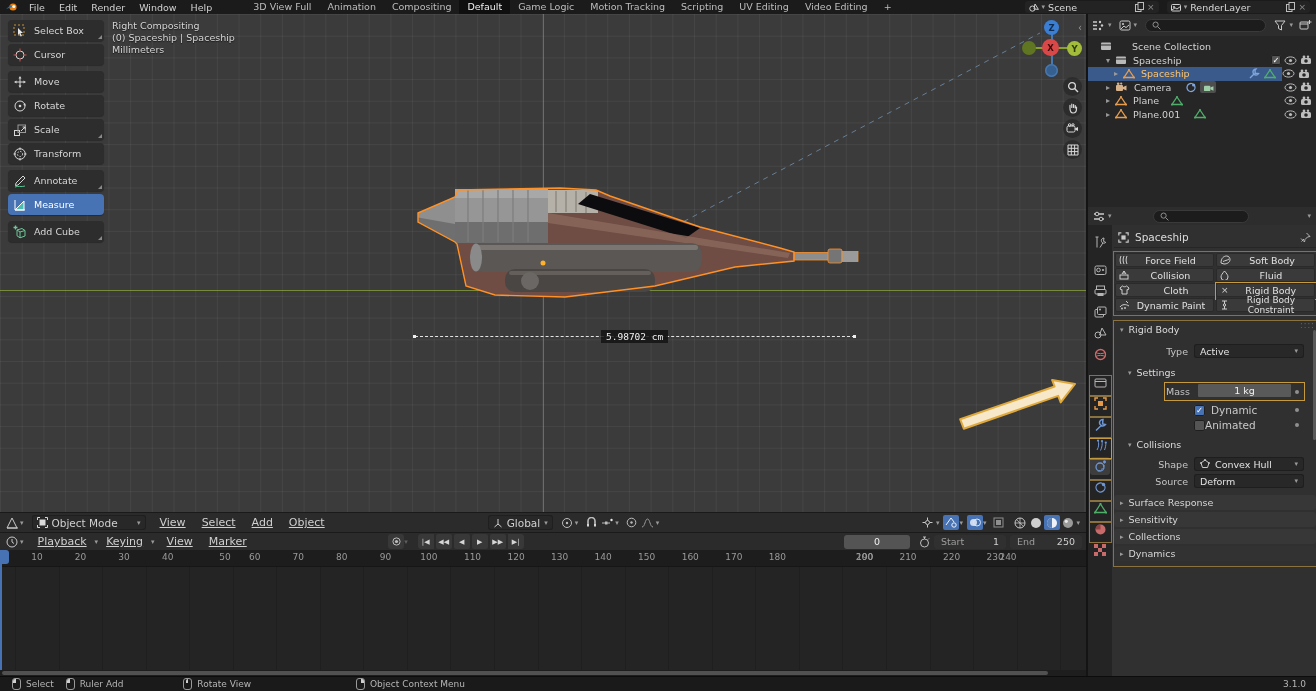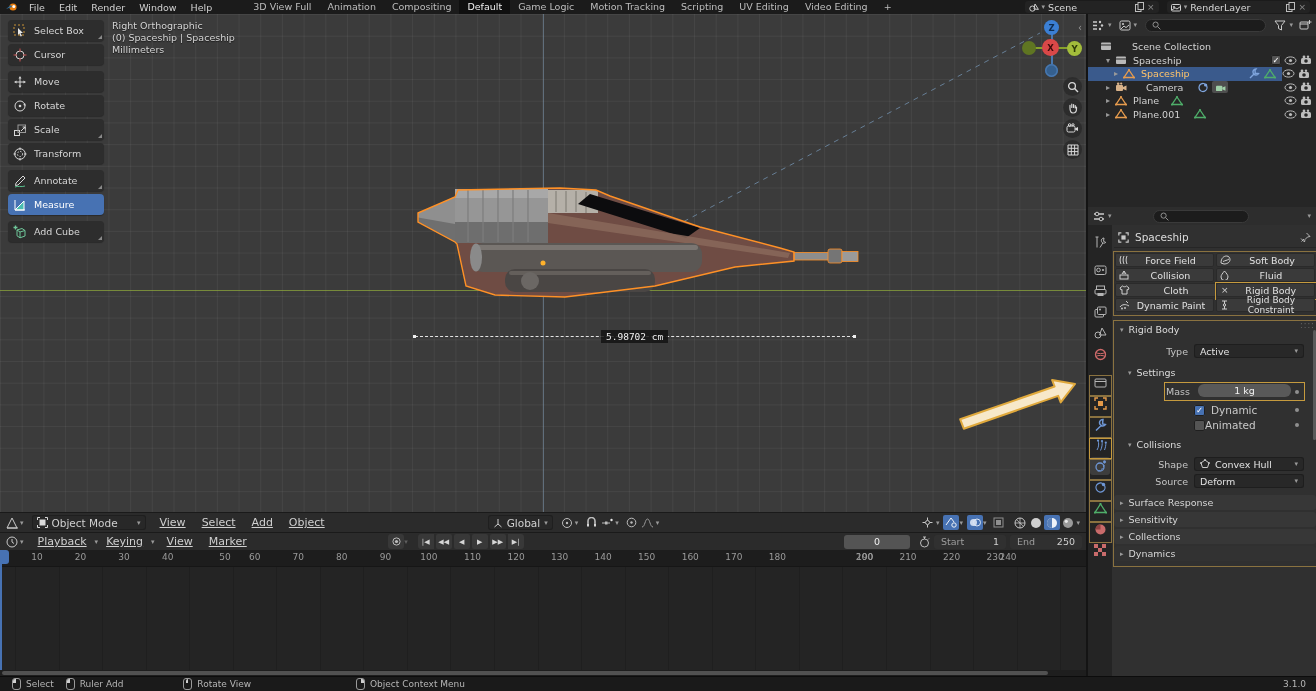--- a/index.html
+++ b/index.html
@@ -58,21 +58,21 @@
   #props{left:1086px;top:207px;width:230px;height:469px;background:#303030;border-left:2px solid #141414;box-sizing:border-box;}
   #prop-tabs{position:absolute;left:0;top:18px;width:24px;height:451px;background:#242424;}
   .ptab{position:absolute;left:2px;width:20px;height:18px;display:flex;align-items:center;justify-content:center;border-radius:3px;}
   .ptab.active{background:#3d3d3d;}
   .goldbox{position:absolute;border:1px solid #8a7240;pointer-events:none;}
   .goldbox.bright{border-color:#c59a3e;}
   .pbtn{position:absolute;height:14px;background:#3a3a3a;border-radius:2px;display:flex;align-items:center;gap:4px;padding-left:4px;box-sizing:border-box;font-size:9.5px;color:#e0e0e0;box-shadow:inset 0 0 0 1px #2a2a2a;}
   .pbtn .blabel{flex:1;text-align:center;padding-right:6px;}
   .plabel{position:absolute;font-size:9.5px;color:#c4c4c4;text-align:right;}
   .pvalue-dd{position:absolute;background:#282828;border-radius:3px;height:14px;display:flex;align-items:center;gap:5px;padding:0 6px;box-sizing:border-box;font-size:9.5px;color:#e2e2e2;box-shadow:inset 0 0 0 1px #1e1e1e;}
-  .slider{position:absolute;background:#595959;border-radius:6px;height:13px;display:flex;align-items:center;justify-content:center;font-size:9.5px;color:#f2f2f2;}
+  .slider{position:absolute;background:#595959;border-radius:1px;height:13px;display:flex;align-items:center;justify-content:center;font-size:9.5px;color:#f2f2f2;}
   .checkbox{width:11px;height:11px;border-radius:2px;background:#545454;box-shadow:inset 0 0 0 1px #1f1f1f;display:flex;align-items:center;justify-content:center;font-size:8.5px;color:#fff;}
   .checkbox.on{background:#4772b3;}
   .deco-dot{position:absolute;width:4px;height:4px;border-radius:50%;background:#8f8f8f;}
   .sect{position:absolute;left:26px;width:202px;height:15px;background:#373737;border-radius:3px;display:flex;align-items:center;gap:5px;padding-left:6px;box-sizing:border-box;color:#d6d6d6;font-size:9.5px;}
   .phead{color:#dcdcdc;font-size:9.5px;display:flex;align-items:center;gap:5px;}
   
   #statusbar{left:0;top:676px;width:1316px;height:15px;background:#1a1a1a;border-top:1px solid #0c0c0c;display:flex;align-items:center;font-size:9px;color:#b5b5b5;box-sizing:border-box;}
   .mouse-ic{width:7px;height:10px;border:1px solid #9a9a9a;border-radius:3px;position:relative;margin:0 5px 0 12px;}
   .mouse-ic i{position:absolute;left:0;top:0;width:3px;height:4px;background:#cfcfcf;border-radius:2px 0 0 0;}
   .mouse-ic.mid i{left:2px;width:2px;}
@@ -163,21 +163,21 @@
       <rect x="509" y="271" width="142" height="4" rx="2" fill="#645f5b"></rect>
       <circle cx="530" cy="281" r="9" fill="#6b6764"></circle>
       <rect x="794" y="252.5" width="36" height="7.5" fill="#8d8d8d" stroke="#ff9126" stroke-width="0.8"></rect>
       <rect x="828" y="249" width="14" height="14" rx="2" fill="#757575" stroke="#ff9126" stroke-width="0.8"></rect>
       <rect x="842" y="251.5" width="16" height="10" fill="#9a9a9a" stroke="#ff9126" stroke-width="0.8"></rect>
       <path d="M418,213 L455,197 L458,190 L560,188 L596,190 L610,196 L700,227 L780,248 L794,252 L794,261 L735,267 L655,286 L565,297 L495,295 L466,286 L457,244 L455,242 L418,222 Z" fill="none" stroke="#ff9126" stroke-width="1.4"></path>
       <circle cx="543" cy="263" r="2.5" fill="#ffb12b"></circle>
     </g>
   </svg>
 
-  <div class="abs ovl-line" style="left:112px;top:6px">Right Orthographic</div>
+  <div class="abs ovl-line" style="left:112px;top:6px">Right Compositing</div>
   <div class="abs ovl-line" style="left:112px;top:18px">(0) Spaceship | Spaceship</div>
   <div class="abs ovl-line" style="left:112px;top:30px">Millimeters</div>
 
   <div class="abs" style="left:8px;top:6px">
     <div class="tool-btn corner">
       <svg width="14" height="14" viewBox="0 0 14 14">
           <rect x="1" y="1" width="10" height="10" fill="none" stroke="#c89237" stroke-dasharray="2 2"></rect>
           <path d="M5,4 L10,9 L7.5,9 L9,12 L7.6,12.6 L6.4,9.6 L5,11 Z" fill="#e8e8e8"></path>
         </svg>
       <span class="tlabel">Select Box</span>
@@ -580,21 +580,21 @@
   </div>
 
   <div class="o-row" style="top:66px">
     <span class="chev" style="margin-left:18px;font-size:8px">▸</span>
     <svg width="12" height="10" viewBox="0 0 12 10" style="margin-left:5px">
         <rect x="1" y="3" width="7" height="6" rx="1" fill="#d8b28a"></rect>
         <circle cx="3.2" cy="1.8" r="1.3" fill="#d8b28a"></circle>
         <circle cx="6.2" cy="1.6" r="1.1" fill="#d8b28a"></circle>
         <path d="M8,5 L11.5,3.5 V8.5 L8,7 Z" fill="#d8b28a"></path>
       </svg>
-    <span style="margin-left:19px">Camera</span>
+    <span style="margin-left:7px">Camera</span>
     <svg width="12" height="11" viewBox="0 0 12 11" style="margin-left:14px">
         <circle cx="6" cy="5.5" r="4" fill="none" stroke="#7fa5dd" stroke-width="1.3" transform="rotate(-25 6 5.5)"></circle>
         <circle cx="8.6" cy="3" r="1.6" fill="#7fa5dd"></circle>
       </svg>
     <span style="width:16px;height:12px;background:#4e4e4e;border-radius:2px;margin-left:3px;display:flex;align-items:center;justify-content:center">
       <svg width="11" height="9" viewBox="0 0 12 10">
           <rect x="1" y="3" width="7" height="6" rx="1" fill="#9fd0a8"></rect>
           <path d="M8,5 L11.5,3.5 V8.5 L8,7 Z" fill="#9fd0a8"></path>
         </svg>
     </span>

